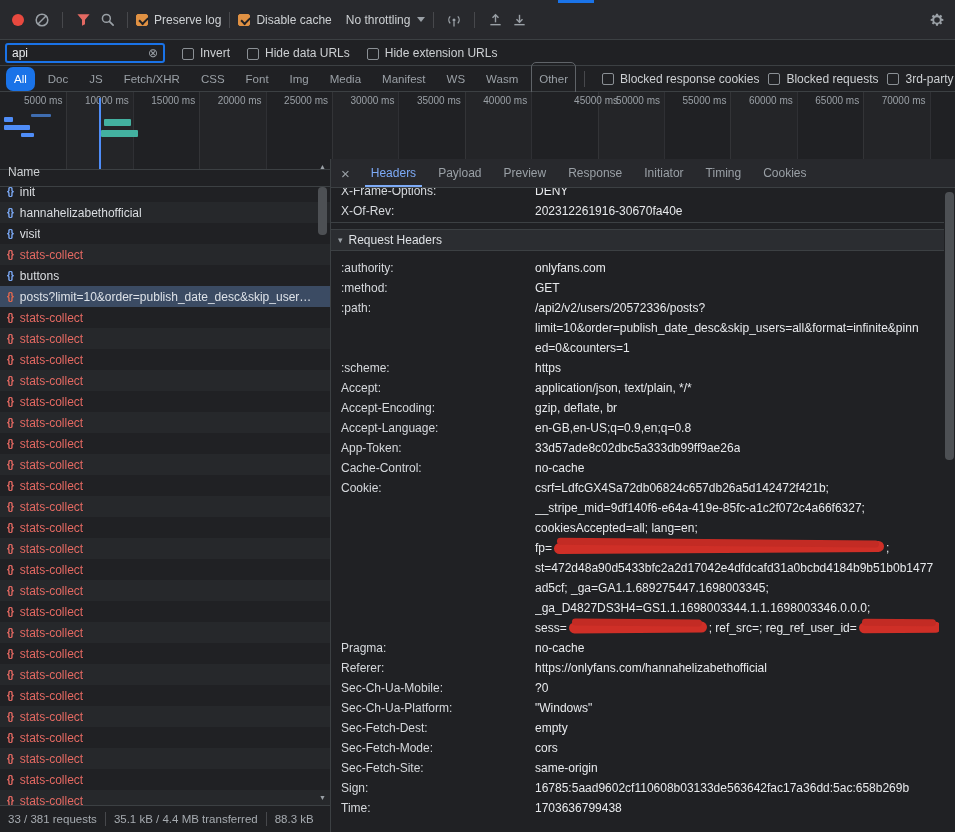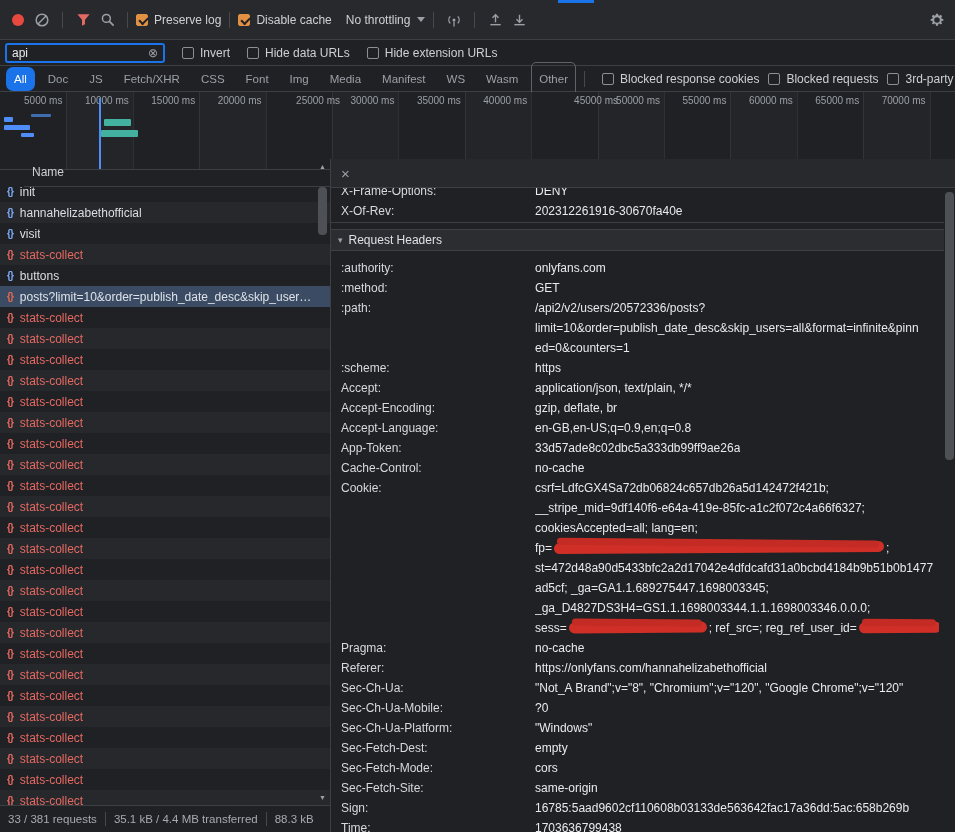--- a/index.html
+++ b/index.html
@@ -23,41 +23,41 @@
   .caret { width:0; height:0; border-left:4px solid transparent; border-right:4px solid transparent; border-top:5px solid #9aa0a6; }
   .flex-spacer { flex:1; }
   .panel-indicator { position:absolute; left:558px; top:0; width:36px; height:3px; background:#1a73e8; }
 
   
   .filter-row { height:26px; border-bottom:1px solid #3c4043; display:flex; align-items:center; padding:0 5px; background:#202124; }
   .filter-input { width:160px; height:20px; border:2px solid #1a73e8; border-radius:3px; background:#202124;
                   display:flex; align-items:center; padding:0 5px; }
   .fval { flex:1; color:#e8eaed; }
   .fclear { color:#9aa0a6; font-size:12px; line-height:1; cursor:pointer; }
-  .filter-row .cb { margin-left:17px; }
+  .filter-row .cb { margin-left:17px;align-items:flex-end; }
 
   
   .pills-row { height:26px; border-bottom:1px solid #3c4043; display:flex; align-items:center; padding:0 6px; background:#202124; }
   .pills { display:flex; align-items:center; gap:5px; }
   .pill { padding:6px 8px; border-radius:7px; color:#9aa0a6; font-size:11.5px; white-space:nowrap; cursor:pointer; }
   .pill.active { background:#1a73e8; color:#ffffff; }
   .pill.outlined { border:1px solid #5f6368; border-radius:5px; padding:10px 7px; }
   .pills-row .cb { margin-left:9px; }
 
   
   .timeline { position:relative; height:78px; border-bottom:1px solid #3c4043; background:#202124; overflow:hidden; }
   .tl-grid { position:absolute; top:0; bottom:0; width:1px; background:#2f3034; }
   .tl-band { position:absolute; top:0; bottom:0; background:rgba(255,255,255,0.018); }
   .tl-label { position:absolute; top:3px; width:68px; text-align:right; font-size:10px; color:#9aa0a6; white-space:nowrap; }
   .tl-bar { position:absolute; border-radius:1px; }
   .tl-marker { position:absolute; top:6px; bottom:0; width:2px; background:#4f8df8; }
 
   
   .main { position:absolute; top:159px; left:0; right:0; bottom:0; }
-  .left { position:absolute; left:0; top:0; width:330px; bottom:0; overflow:hidden;padding-left:24px; }
+  .left { position:absolute; left:0; top:0; width:330px; bottom:0; overflow:hidden; }
   .col-header { height:28px; line-height:27px; border-bottom:1px solid #3c4043; padding-left:8px; color:#cdd0d3; }
   .list { position:absolute; top:28px; left:0; right:0; bottom:27px; overflow:hidden; }
   .list-inner { margin-top:-6px; }
   .req { height:21px; display:flex; align-items:center; gap:7px; padding:0 7px; white-space:nowrap; overflow:hidden; cursor:pointer; color:#dbdee2; }
   .req:nth-child(even) { background:#26282b; }
   .req .ric { font-size:10px; font-weight:700; letter-spacing:-1px; color:#7dabf8; flex:none; }
   .req .rname { overflow:hidden; text-overflow:ellipsis; }
   .req.error { color:#e46962; }
   .req.error .ric { color:#e46962; }
   .req.selected { background:#3b4b63; color:#dde2e8; }
@@ -228,21 +228,21 @@
       <div class="tl-label" style="left: -5.6px;">5000 ms</div>
       <div class="tl-band" style="left: 66.4px; width: 66.4px;"></div>
       <div class="tl-grid" style="left: 132.8px;"></div>
       <div class="tl-label" style="left: 60.8px;">10000 ms</div>
       <div class="tl-grid" style="left: 199.2px;"></div>
       <div class="tl-label" style="left: 127.2px;">15000 ms</div>
       <div class="tl-band" style="left: 199.2px; width: 66.4px;"></div>
       <div class="tl-grid" style="left: 265.6px;"></div>
       <div class="tl-label" style="left: 193.6px;">20000 ms</div>
       <div class="tl-grid" style="left: 332px;"></div>
-      <div class="tl-label" style="left: 272px;">25000 ms</div>
+      <div class="tl-label" style="left: 260px;">25000 ms</div>
       <div class="tl-band" style="left: 332px; width: 66.4px;"></div>
       <div class="tl-grid" style="left: 398.4px;"></div>
       <div class="tl-label" style="left: 326.4px;">30000 ms</div>
       <div class="tl-grid" style="left: 464.8px;"></div>
       <div class="tl-label" style="left: 392.8px;">35000 ms</div>
       <div class="tl-band" style="left: 464.8px; width: 66.4px;"></div>
       <div class="tl-grid" style="left: 531.2px;"></div>
       <div class="tl-label" style="left: 459.2px;">40000 ms</div>
       <div class="tl-grid" style="left: 597.6px;"></div>
       <div class="tl-label" style="left: 550px;">45000 ms</div>
@@ -408,20 +408,29 @@
         <span class="ssep"></span>
         <span>35.1 kB / 4.4 MB transferred</span>
         <span class="ssep"></span>
         <span>88.3 kB</span>
       </div>
     </div>
 
     <div class="right">
       <div class="tabbar">
         <span class="closex">×</span>
+        <div class="tabs">
+            <div class="tab active">Headers</div>
+            <div class="tab">Payload</div>
+            <div class="tab">Preview</div>
+            <div class="tab">Response</div>
+            <div class="tab">Initiator</div>
+            <div class="tab">Timing</div>
+            <div class="tab">Cookies</div>
+          </div>
       </div>
       <div class="hdr-content">
         <div class="scrolled">
             <div class="hdr-row">
               <div class="hdr-name">X-Frame-Options:</div>
               <div class="hdr-value">DENY</div>
             </div>
             <div class="hdr-row">
               <div class="hdr-name">X-Of-Rev:</div>
               <div class="hdr-value">202312261916-30670fa40e</div>
@@ -487,24 +496,20 @@
             </div>
             <div class="hdr-row">
               <div class="hdr-name">Pragma:</div>
               <div class="hdr-value">no-cache</div>
             </div>
             <div class="hdr-row">
               <div class="hdr-name">Referer:</div>
               <div class="hdr-value">https://onlyfans.com/hannahelizabethofficial</div>
             </div>
             <div class="hdr-row">
-              <div class="hdr-name">Sec-Ch-Ua:</div>
-              <div class="hdr-value">"Not_A Brand";v="8", "Chromium";v="120", "Google Chrome";v="120"</div>
-            </div>
-            <div class="hdr-row">
               <div class="hdr-name">Sec-Ch-Ua-Mobile:</div>
               <div class="hdr-value">?0</div>
             </div>
             <div class="hdr-row">
               <div class="hdr-name">Sec-Ch-Ua-Platform:</div>
               <div class="hdr-value">"Windows"</div>
             </div>
             <div class="hdr-row">
               <div class="hdr-name">Sec-Fetch-Dest:</div>
               <div class="hdr-value">empty</div>

